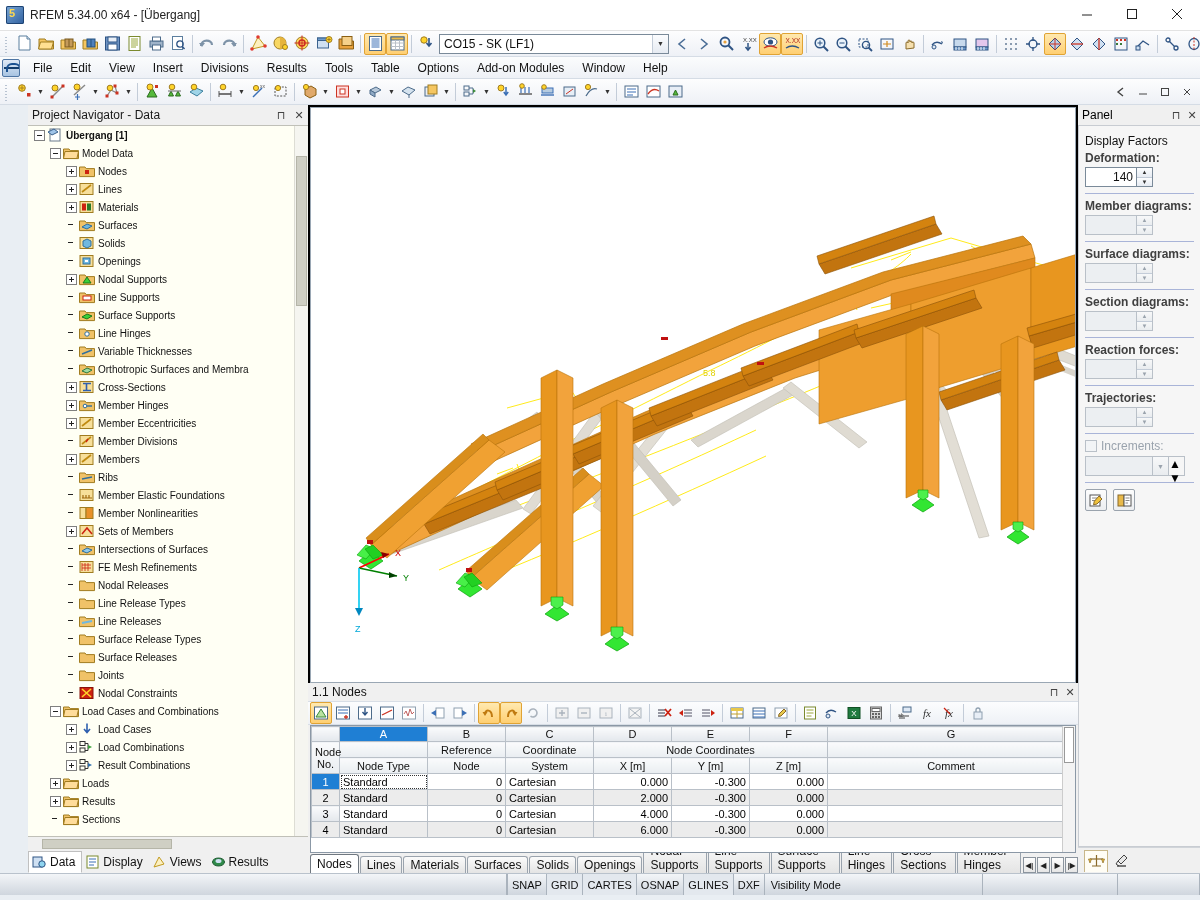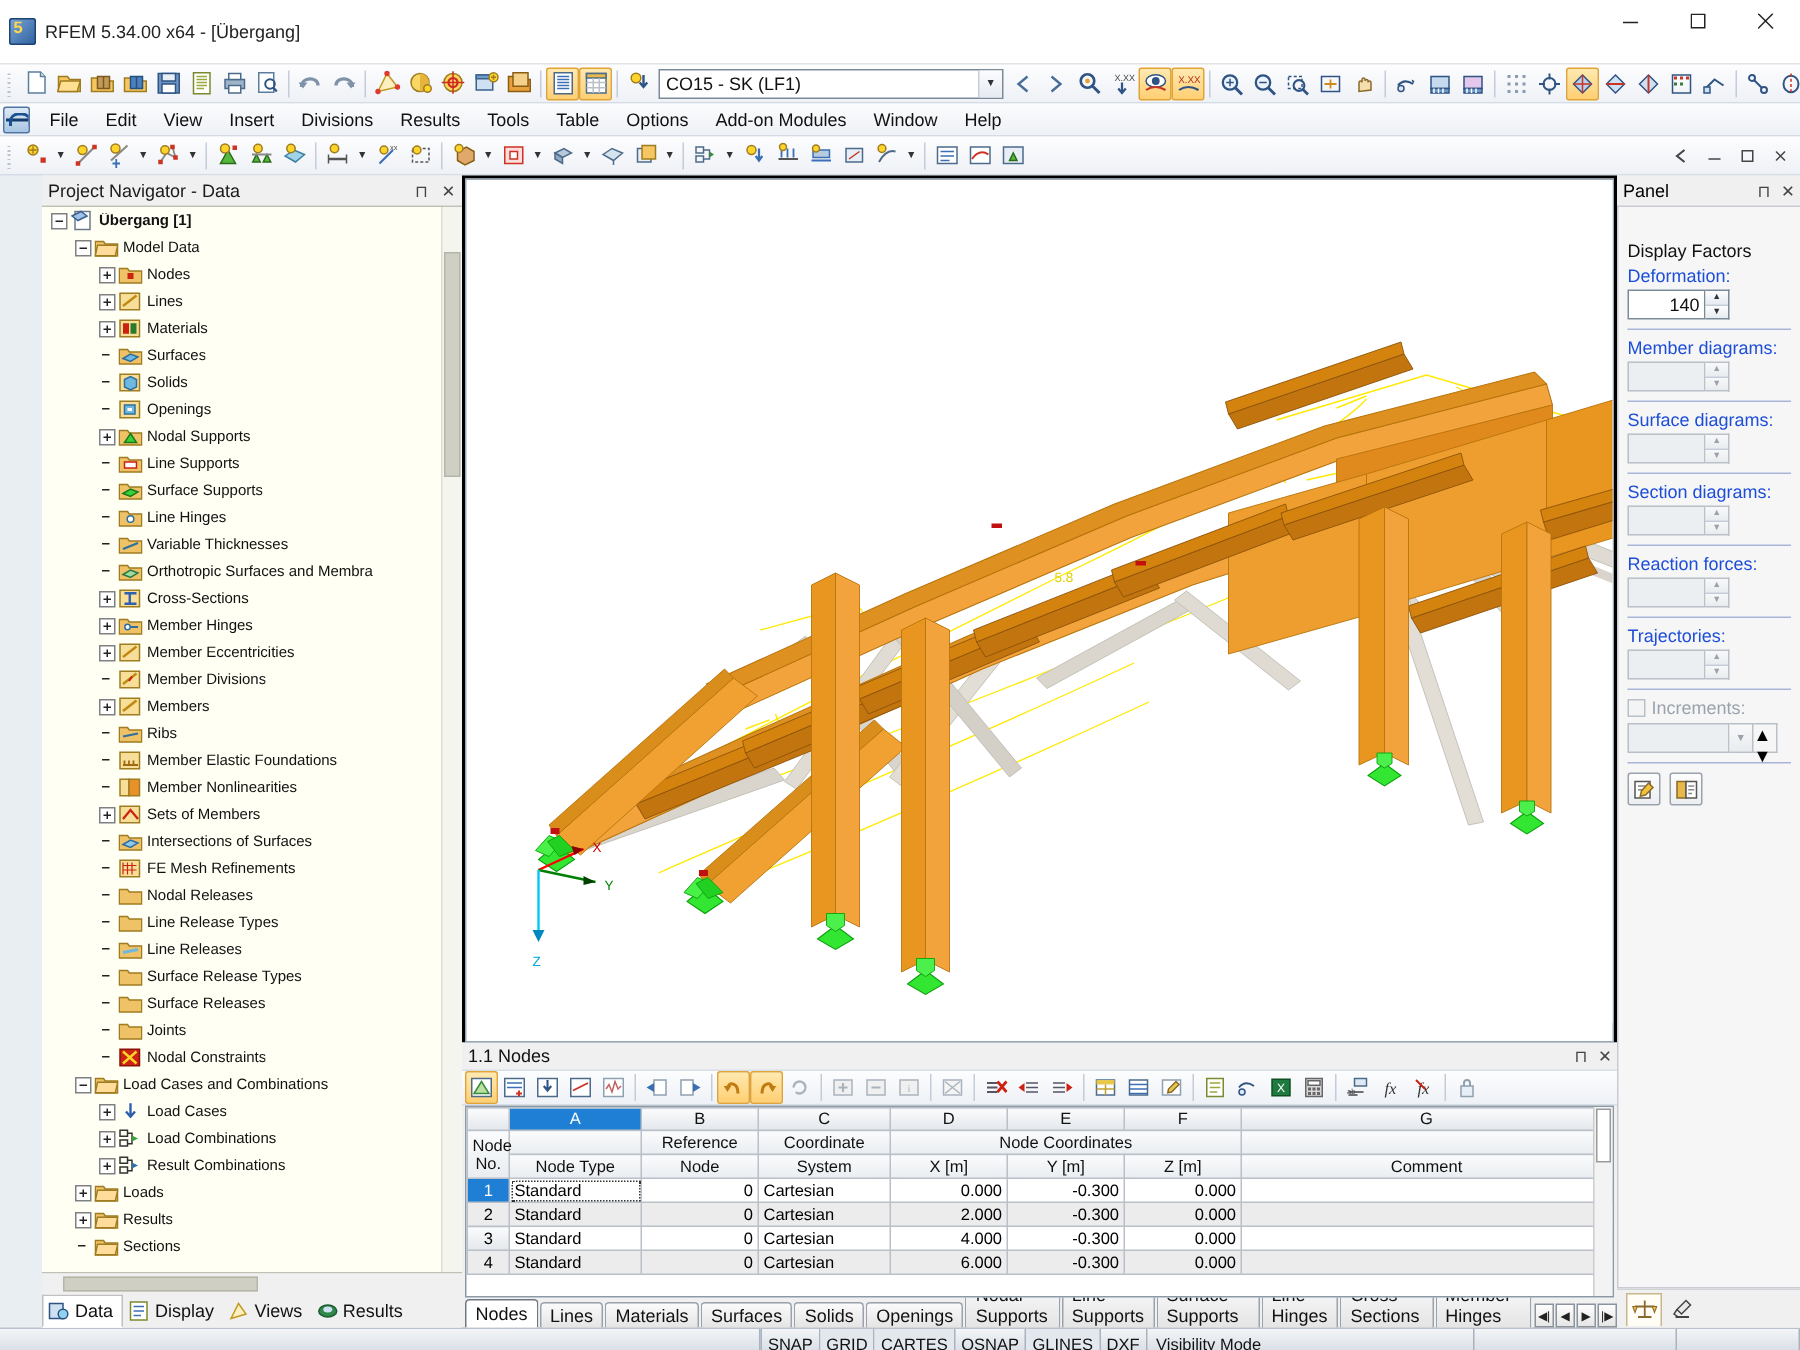--- a/index.html
+++ b/index.html
@@ -8,21 +8,21 @@
     width: 1200px; height: 900px;
     overflow: hidden;
     font-family: "Liberation Sans", sans-serif;
     font-size: 12px;
     background: #f0f0f0;
   }
   #app { width: 1200px; height: 900px; position: relative; background: #e9eef3; }
 
   
   .titlebar {
-    height: 43px; background: #ffffff;
+    height: 31px; background: #ffffff;
     display: flex; align-items: center;
     border-bottom: 1px solid #e3e3e3;
     position: relative;
   }
   .titlebar .appicon {
     width: 18px; height: 18px; margin: 0 6px 0 6px;
     background: linear-gradient(135deg,#7aa7d6,#2f5f9e);
     border-radius: 2px; position: relative; flex: none;
     box-shadow: inset 0 0 0 1px #1d4372;
   }
@@ -162,23 +162,23 @@
   .ttab.sel { background:#fff; border-color:#707880; padding: 2px 6px 2px 6px;}
   .tp-tabs .sp { flex: 1; }
   .navbtn { width: 16px; height: 16px; border:1px solid #8b949e; background: linear-gradient(#fdfdfd,#e6e6e6);
     display:flex; align-items:center; justify-content:center; font-size:8px; color:#222; }
 
   
   .rpanel { width: 122px; flex: none; display:flex; flex-direction:column; background:#f0f0f0; }
   .rp-head { height: 20px; display:flex; align-items:center; padding-left:4px; font-size:12px;}
   .rp-head .sp { flex:1; }
   .rp-head .hbtn { width: 16px; text-align:center; color:#444; font-size:11px;}
-  .rp-body { flex:1; background:#f6f6f6; border:1px solid #c8ccd2; border-right:none; padding: 20px 6px; overflow:hidden;}
+  .rp-body { flex:1; background:#f6f6f6; border:1px solid #c8ccd2; border-right:none; padding: 6px 6px; overflow:hidden;}
   .rp-sect-title { font-size:12px; color:#111; margin: 2px 0 3px 0;}
-  .rp-label { font-size:12px; color:#1d4ed8; margin: 2px 0 2px 0;}
+  .rp-label { font-size:12px; color:#404040; margin: 2px 0 2px 0; font-weight: bold;}
   .spin { display:flex; height:20px; width:68px; }
   .spin .fld { flex:1; border:1px solid #7a8a99; background:#fff; text-align:right; padding-right:3px;
     font-size:12px; line-height:18px; color:#111;}
   .spin.dis .fld { background:#eceff2; border-color:#b9c0c8; }
   .spin .btns { width:16px; display:flex; flex-direction:column; border:1px solid #7a8a99; border-left:none;}
   .spin.dis .btns { border-color:#b9c0c8; }
   .spin .sb { flex:1; background: linear-gradient(#fcfdfe,#e6ebf2); display:flex; align-items:center; justify-content:center;
     font-size:6px; color:#333; }
   .spin.dis .sb { color:#9aa3ad; background: linear-gradient(#f7f8f9,#e9ecef); }
   .spin .sb + .sb { border-top:1px solid #c3ccd8; }

